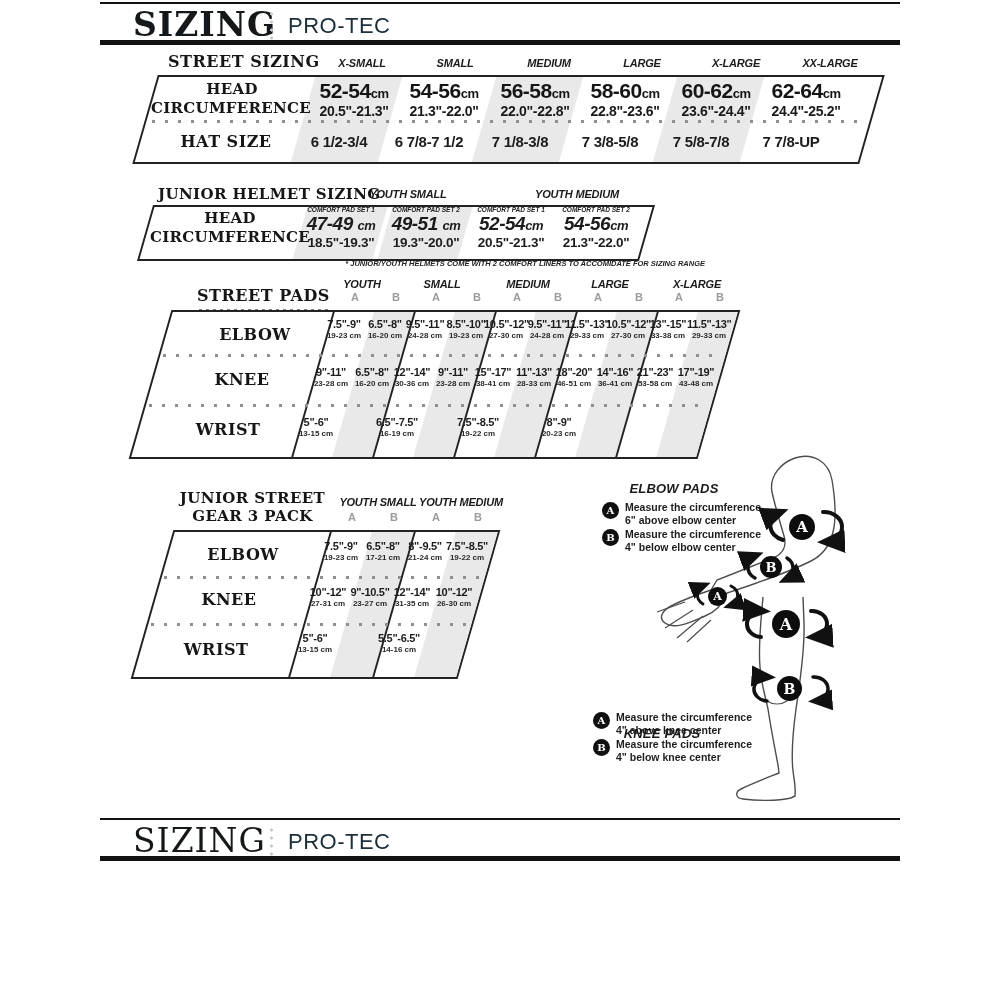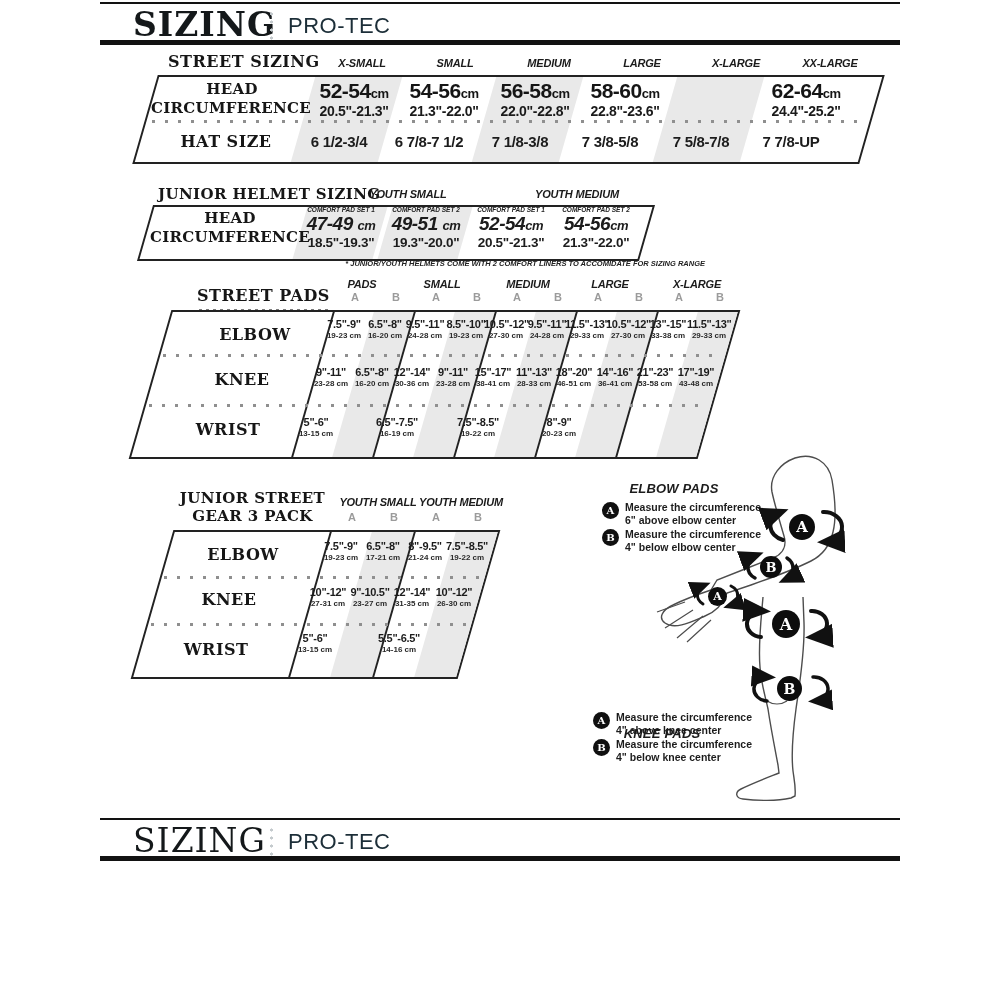--- a/index.html
+++ b/index.html
@@ -81,20 +81,24 @@
     <div class="inches">21.3"-22.0"</div>
   </div>
   <div class="abs ctr" style="left:480px;top:79px;width:110px">
     <div class="bigcm"><span>56-58</span><span class="unit">cm</span></div>
     <div class="inches">22.0"-22.8"</div>
   </div>
   <div class="abs ctr" style="left:570px;top:79px;width:110px">
     <div class="bigcm"><span>58-60</span><span class="unit">cm</span></div>
     <div class="inches">22.8"-23.6"</div>
   </div>
+  <div class="abs ctr" style="left:661px;top:79px;width:110px">
+    <div class="bigcm"><span>60-62</span><span class="unit">cm</span></div>
+    <div class="inches">23.6"-24.4"</div>
+  </div>
   <div class="abs ctr" style="left:751px;top:79px;width:110px">
     <div class="bigcm"><span>62-64</span><span class="unit">cm</span></div>
     <div class="inches">24.4"-25.2"</div>
   </div>
 
   <div class="dots" style="left:147px;top:119px;width:716px"></div>
   <div class="abs serif rowlab ctr" style="left:151px;top:132px;width:150px">HAT SIZE</div>
   <div class="abs ctr hat" style="left:284px;top:133px;width:110px">6 1/2-3/4</div>
   <div class="abs ctr hat" style="left:374px;top:133px;width:110px">6 7/8-7 1/2</div>
   <div class="abs ctr hat" style="left:465px;top:133px;width:110px">7 1/8-3/8</div>
@@ -129,21 +133,21 @@
     <div class="midin">20.5"-21.3"</div>
   </div>
   <div class="abs ctr" style="left:546px;top:206px;width:100px">
     <div class="padset">COMFORT PAD SET 2</div>
     <div class="midcm"><span>54-56</span><span class="unit">cm</span></div>
     <div class="midin">21.3"-22.0"</div>
   </div>
   <div class="abs fnote" style="left:330px;top:259px;width:375px">* JUNIOR/YOUTH HELMETS COME WITH 2 COMFORT LINERS TO ACCOMIDATE FOR SIZING RANGE</div>
 
   <div class="abs serif sec-title h-dots" style="left:197px;top:286px">STREET PADS</div>
-  <div class="abs ital size-h ctr" style="left:322px;top:278px;width:80px">PADS</div>
+  <div class="abs ital size-h ctr" style="left:322px;top:278px;width:80px">YOUTH</div>
   <div class="abs ital size-h ctr" style="left:402px;top:278px;width:80px">SMALL</div>
   <div class="abs ital size-h ctr" style="left:488px;top:278px;width:80px">MEDIUM</div>
   <div class="abs ital size-h ctr" style="left:570px;top:278px;width:80px">LARGE</div>
   <div class="abs ital size-h ctr" style="left:657px;top:278px;width:80px">X-LARGE</div>
 
   <div class="abs sub-ab ctr" style="left:345px;top:291px;width:20px">A</div>
   <div class="abs sub-ab ctr" style="left:386px;top:291px;width:20px">B</div>
   <div class="abs sub-ab ctr" style="left:426px;top:291px;width:20px">A</div>
   <div class="abs sub-ab ctr" style="left:467px;top:291px;width:20px">B</div>
   <div class="abs sub-ab ctr" style="left:507px;top:291px;width:20px">A</div>

